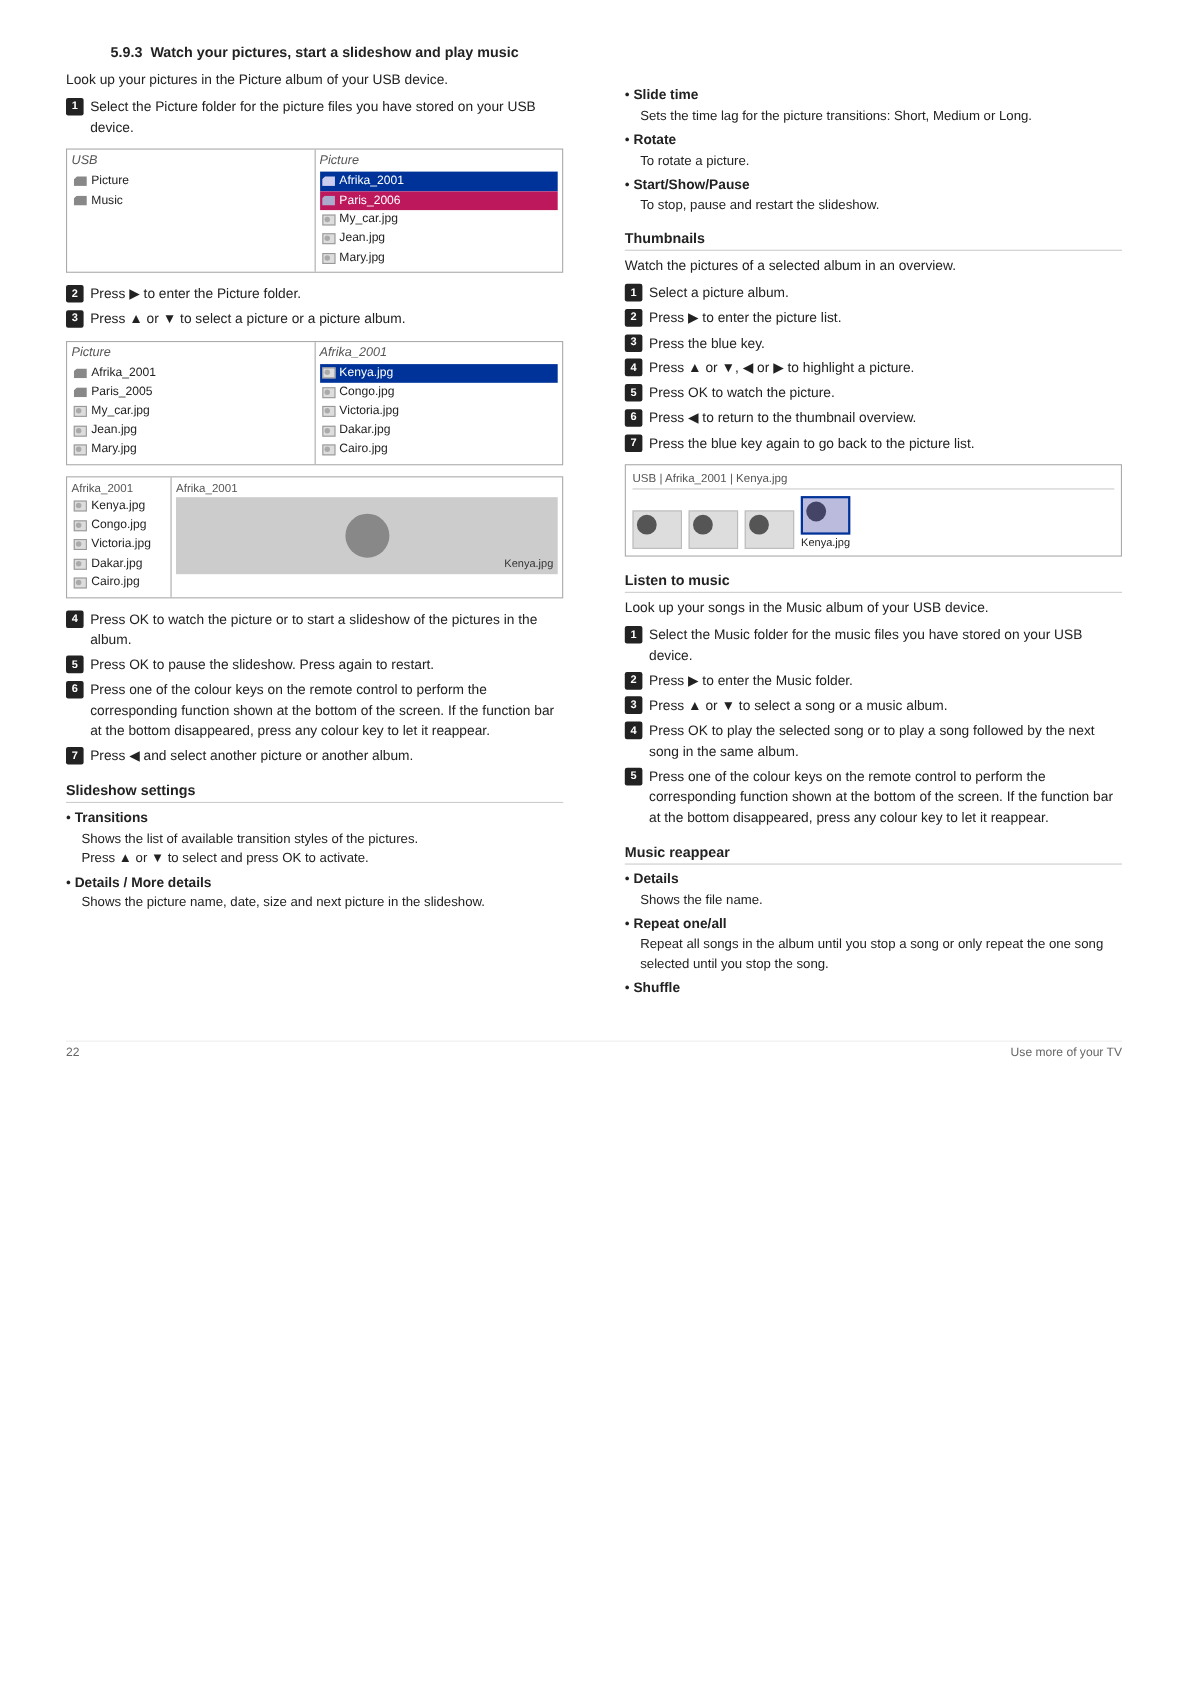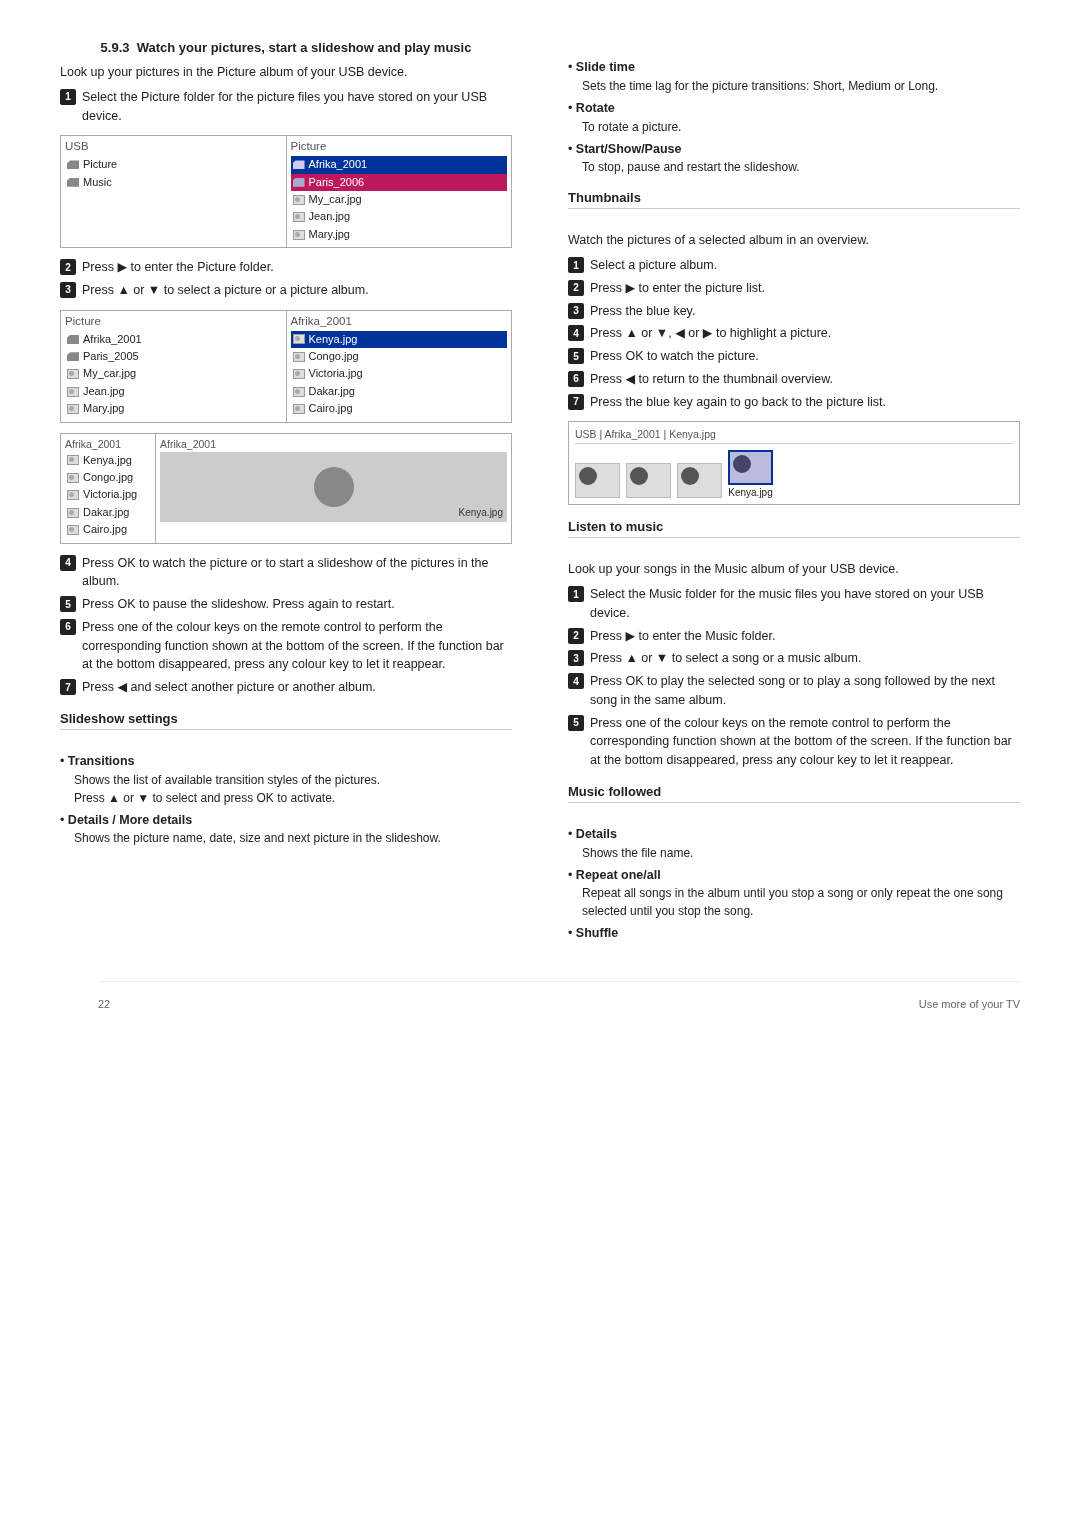--- a/index.html
+++ b/index.html
@@ -77,20 +77,21 @@
       padding: 4px;
     }
     .fb-col + .fb-col {
       border-left: 1px solid #aaa;
     }
     .fb-header {
       font-size: 11.5px;
       color: #555;
       padding-bottom: 2px;
       margin-bottom: 2px;
+      font-style: italic;
     }
     .fb-item {
       display: flex;
       align-items: center;
       gap: 4px;
       padding: 1px 2px;
       font-size: 11px;
       line-height: 1.4;
     }
     .fb-item.selected {
@@ -127,21 +128,21 @@
       background: #aaa;
       position: absolute;
       top: 1px;
       left: 1px;
     }
     .section-title {
       font-size: 13px;
       font-weight: bold;
       border-bottom: 1px solid #ccc;
       padding-bottom: 3px;
-      margin-bottom: 22px;
+      margin-bottom: 4px;
       margin-top: 14px;
     }
     .bullet-list {
       list-style: none;
       margin-bottom: 8px;
     }
     .bullet-list > li {
       font-size: 12.5px;
       line-height: 1.5;
       margin-bottom: 4px;
@@ -207,22 +208,21 @@
       left: 3px;
     }
     .page-footer {
       display: flex;
       justify-content: space-between;
       align-items: flex-end;
       margin-top: 30px;
       font-size: 11px;
       color: #666;
       border-top: 1px solid #eee;
-      padding-top: 16px;
-      margin-left: 38px;
+      padding-top: 4px;
     }
     .fb-two-col {
       display: flex;
       border: 1px solid #aaa;
       margin: 10px 0;
       font-size: 11px;
     }
     .fb2-left {
       width: 95px;
       border-right: 1px solid #aaa;
@@ -441,21 +441,21 @@
         <li>
           <span class="bullet-title">Details / More details</span>
           <div class="indent">Shows the picture name, date, size and next picture in the slideshow.</div>
         </li>
       </ul>
 
     </div>
 
     <div class="col-right">
 
-      <ul class="bullet-list" style="margin-top:18px;">
+      <ul class="bullet-list" style="margin-top:37px;">
         <li>
           <span class="bullet-title">Slide time</span>
           <div class="indent">Sets the time lag for the picture transitions: Short, Medium or Long.</div>
         </li>
         <li>
           <span class="bullet-title">Rotate</span>
           <div class="indent">To rotate a picture.</div>
         </li>
         <li>
           <span class="bullet-title">Start/Show/Pause</span>
@@ -545,21 +545,21 @@
         <li>
           <span class="step-num">4</span>
           <span>Press OK to play the selected song or to play a song followed by the next song in the same album.</span>
         </li>
         <li>
           <span class="step-num">5</span>
           <span>Press one of the colour keys on the remote control to perform the corresponding function shown at the bottom of the screen. If the function bar at the bottom disappeared, press any colour key to let it reappear.</span>
         </li>
       </ol>
 
-      <div class="section-title">Music followed</div>
+      <div class="section-title">Music reappear</div>
 
       <ul class="bullet-list">
         <li>
           <span class="bullet-title">Details</span>
           <div class="indent">Shows the file name.</div>
         </li>
         <li>
           <span class="bullet-title">Repeat one/all</span>
           <div class="indent">Repeat all songs in the album until you stop a song or only repeat the one song selected until you stop the song.</div>
         </li>

